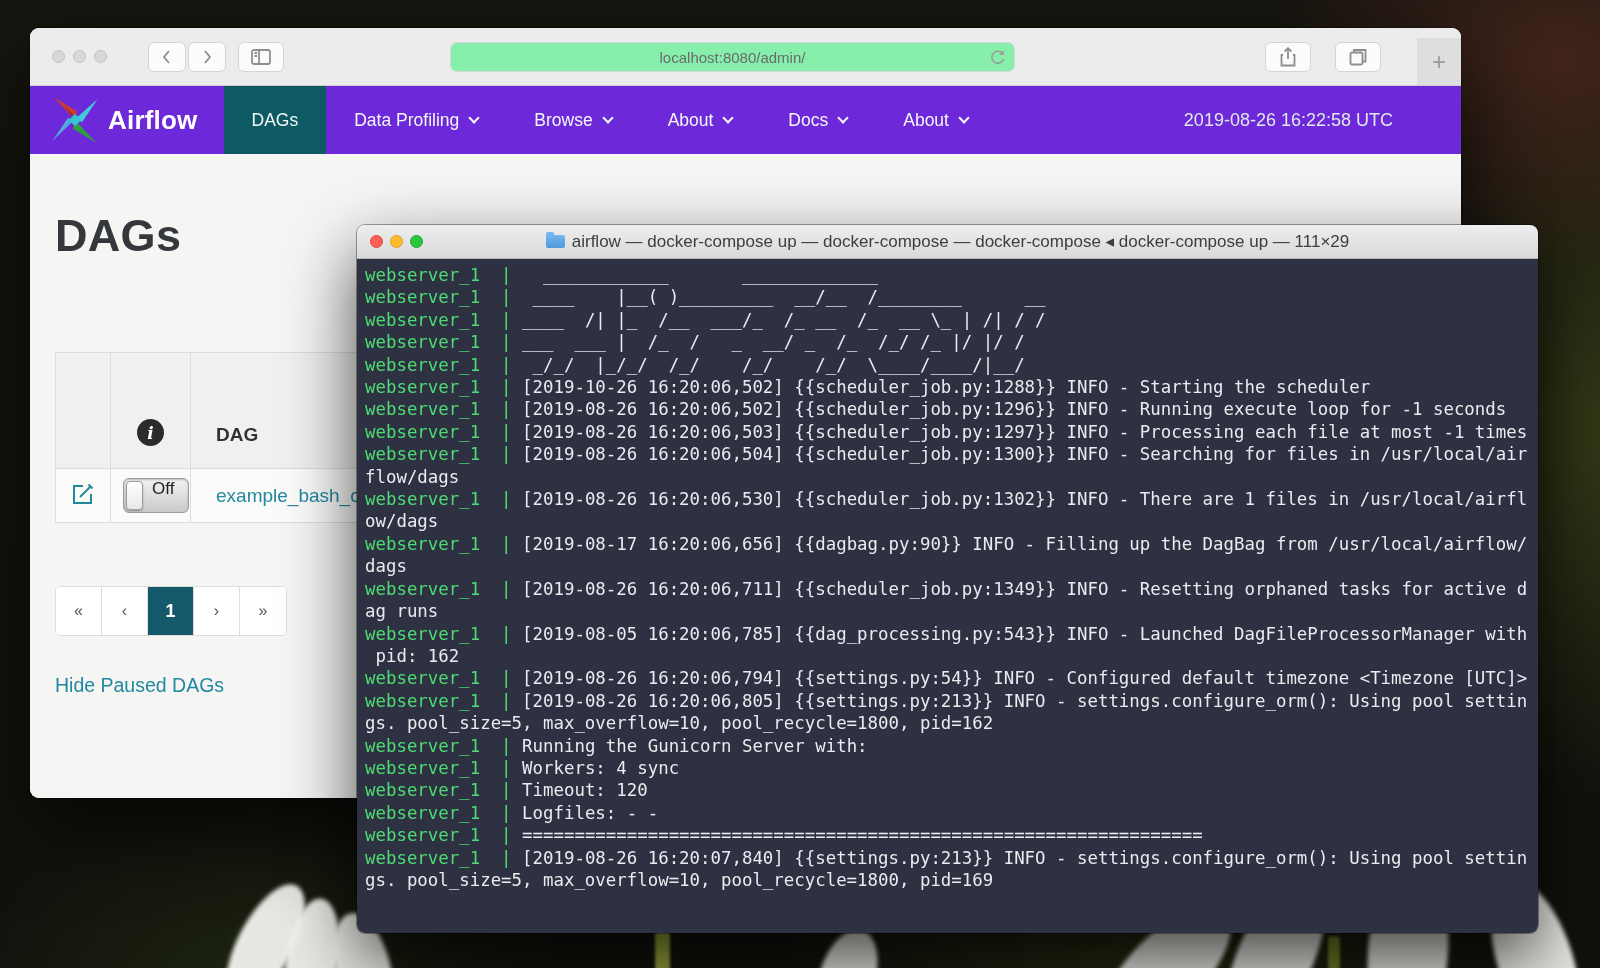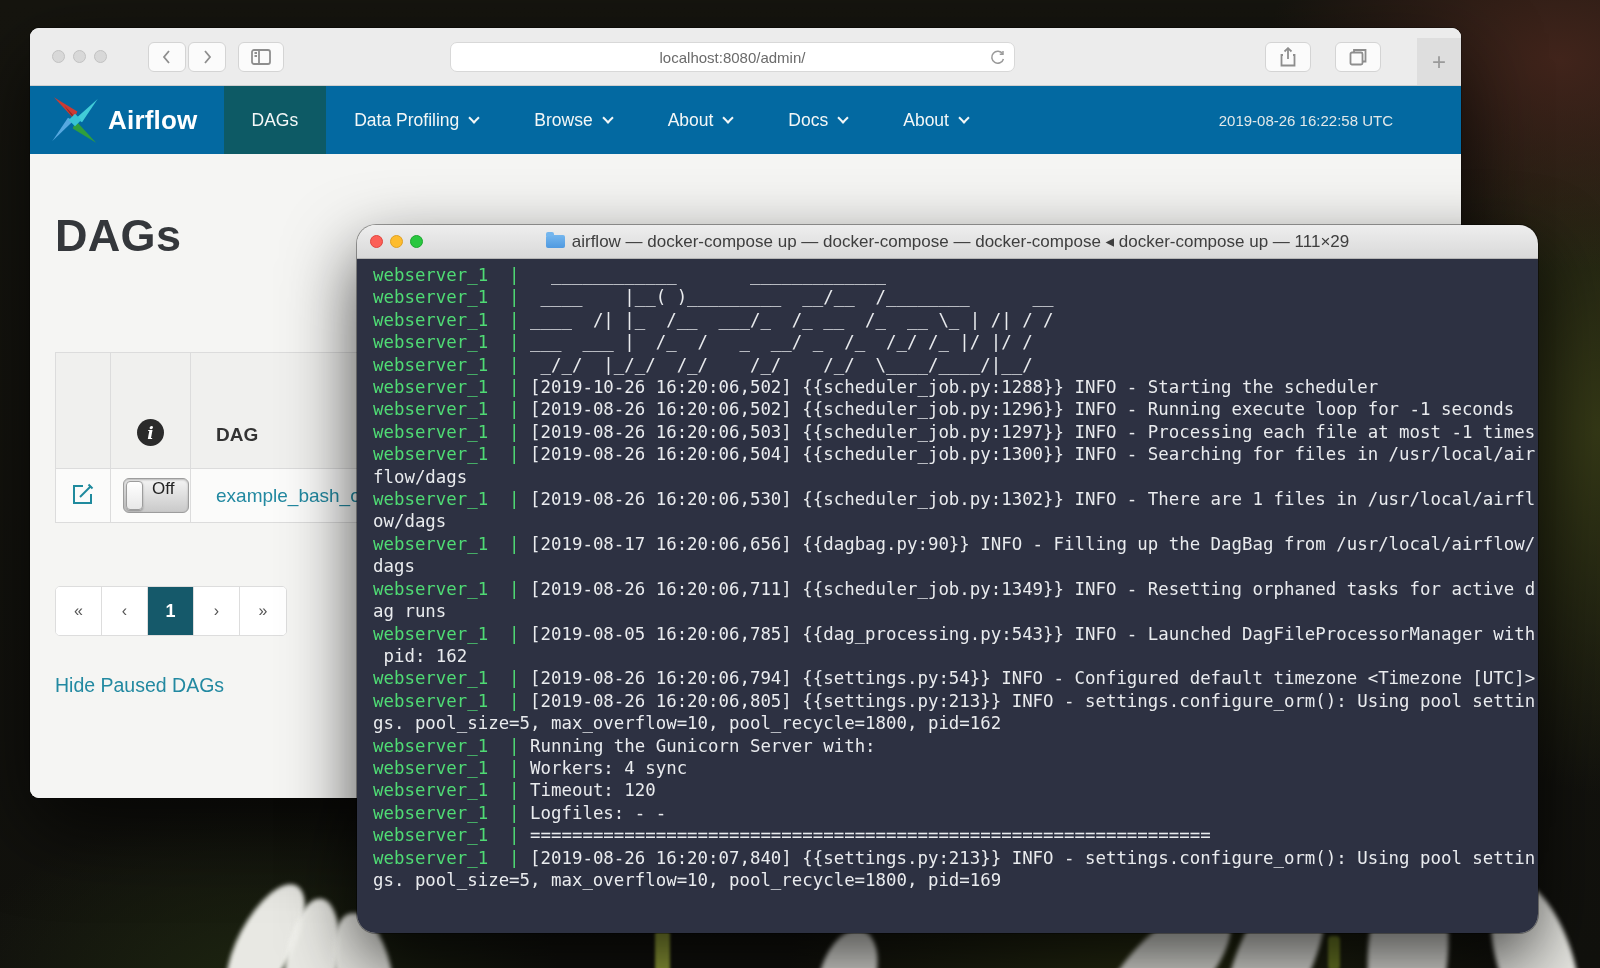--- a/index.html
+++ b/index.html
@@ -23,37 +23,37 @@
   
   .browser { position:absolute; left:30px; top:28px; width:1431px; height:770px;
     border-radius:9px; overflow:hidden; background:#f5f5f3;
     box-shadow:0 30px 80px rgba(0,0,0,.65), 0 0 0 1px rgba(0,0,0,.25); }
   .b-toolbar { position:relative; height:58px; background:#ececec; border-bottom:1px solid #cfcfcf; }
   .b-lights { position:absolute; left:22px; top:22px; display:flex; gap:8px; }
   .b-lights .traffic { background:#d8d8d8; border:1px solid #c2c2c2; }
   .tb-btn { position:absolute; top:14px; height:30px; background:#fbfbfb; border:1px solid #d4d4d4;
     border-radius:6px; display:flex; align-items:center; justify-content:center; color:#8e8e8e; }
   .tb-btn svg { stroke:#8e8e8e; fill:none; stroke-width:1.8; }
-  .url-field { position:absolute; left:420px; top:14px; width:565px; height:30px; background:#ffffff;
+  .url-field { position:absolute; left:420px; top:14px; width:565px; height:30px; background:#86efac;
     border:1px solid #d8d8d8; border-radius:7px; display:flex; align-items:center; justify-content:center; }
   .url-text { font-size:15px; color:#6b6b6b; }
   .url-refresh { position:absolute; right:8px; top:6px; }
   .newtab-strip { position:absolute; right:0; top:10px; bottom:0; width:44px; background:#dedede;
     display:flex; align-items:center; justify-content:center; color:#9a9a9a; font-size:24px; font-weight:300; }
 
   
-  .navbar { position:relative; height:68px; background:#0369a1; display:flex; align-items:center; }
+  .navbar { position:relative; height:68px; background:#6d28d9; display:flex; align-items:center; }
   .brand { display:flex; align-items:center; margin-left:20px; }
   .brand-name { color:#fff; font-size:26px; font-weight:700; margin-left:8px; letter-spacing:.2px; }
   .nav-menu { display:flex; align-items:center; height:100%; margin-left:26px; }
   .nav-item { height:100%; display:flex; align-items:center; padding:0 28px; color:#f3f7f7; font-size:17.5px; cursor:default; }
   .nav-item.active { background:#0d5a65; }
   .nav-item .caret { width:8px; height:8px; border-right:2.5px solid #f3f7f7; border-bottom:2.5px solid #f3f7f7;
     transform:rotate(45deg); display:inline-block; margin-left:11px; margin-top:-5px; }
-  .nav-clock { margin-left:auto; margin-right:68px; color:#e2e8e9; font-size:15px; }
+  .nav-clock { margin-left:auto; margin-right:68px; color:#e2e8e9; font-size:18px; }
 
   
   .page { position:relative; height:644px; background:#f5f5f3; }
   .page h1 { position:absolute; left:25px; top:56px; font-size:45px; color:#34373b; letter-spacing:.3px; }
   .dag-table { position:absolute; left:25px; top:198px; width:1330px; border-collapse:collapse;
     background:#fbfbfa; border:1px solid #dcdcdc; }
   .dag-table th { background:#f0f0ee; border:1px solid #dcdcdc; height:116px; vertical-align:bottom;
     text-align:left; padding-bottom:22px; }
   .dag-table td { border:1px solid #dcdcdc; height:54px; vertical-align:middle; }
   .col-edit { width:55px; }
@@ -71,33 +71,33 @@
   .dag-link { font-size:19px; color:#2289a1; padding-left:25px; text-decoration:none; white-space:nowrap; }
   .pagination { position:absolute; left:25px; top:432px; display:flex; background:#fff;
     border:1px solid #ddd; border-radius:5px; overflow:hidden; }
   .pg-item { width:46px; height:48px; display:flex; align-items:center; justify-content:center;
     font-size:16px; color:#555; border-right:1px solid #ddd; background:#fff; }
   .pg-item:last-child { border-right:none; }
   .pg-item.active { background:#15596a; color:#fff; font-weight:700; font-size:18px; }
   .hide-paused { position:absolute; left:25px; top:520px; font-size:19.5px; color:#2289a1; text-decoration:none; }
 
   
-  .terminal { position:absolute; left:357px; top:225px; width:1181px; height:708px; border-radius:19px;
+  .terminal { position:absolute; left:357px; top:225px; width:1181px; height:708px; border-radius:8px;
     overflow:hidden; box-shadow:0 28px 70px rgba(0,0,0,.7), 0 0 0 1px rgba(0,0,0,.35); }
   .t-titlebar { position:relative; height:34px; background:linear-gradient(#eeeeee,#d9d9d9);
     border-bottom:1px solid #b5b5b5; display:flex; align-items:center; justify-content:center; }
   .t-lights { position:absolute; left:13px; top:10px; display:flex; gap:7px; }
   .light-red { background:#fc5f57; border:1px solid #e0443d; }
   .light-yellow { background:#fdbc2e; border:1px solid #dfa023; }
   .light-green { background:#29c73f; border:1px solid #1ca62f; }
   .t-title { display:flex; align-items:center; gap:7px; font-size:17px; color:#3e3e3e; }
   .folder-icon { position:relative; width:19px; height:13px; background:linear-gradient(#74b6ee,#4f99e0); border-radius:2px; }
   .folder-icon::before { content:""; position:absolute; left:0; top:-3px; width:8px; height:4px;
     background:#74b6ee; border-radius:2px 2px 0 0; }
-  .t-body { height:674px; background:#2d3142; padding:5px 0 0 16px; }
+  .t-body { height:674px; background:#2d3142; padding:5px 0 0 8px; }
   .trow { white-space:pre; font-family:"DejaVu Sans Mono",monospace; font-size:17.4px; line-height:22.4px;
     color:#e9ebee; overflow:hidden; }
   .tgreen { color:#4fdb74; }
 </style>
 </head>
 <body>
 
 <div class="desktop">
   <div class="petal" style="left:238px; top:878px; width:55px; height:132px; transform:rotate(28deg);"></div>
   <div class="petal" style="left:286px; top:898px; width:52px; height:122px; transform:rotate(9deg);"></div>

